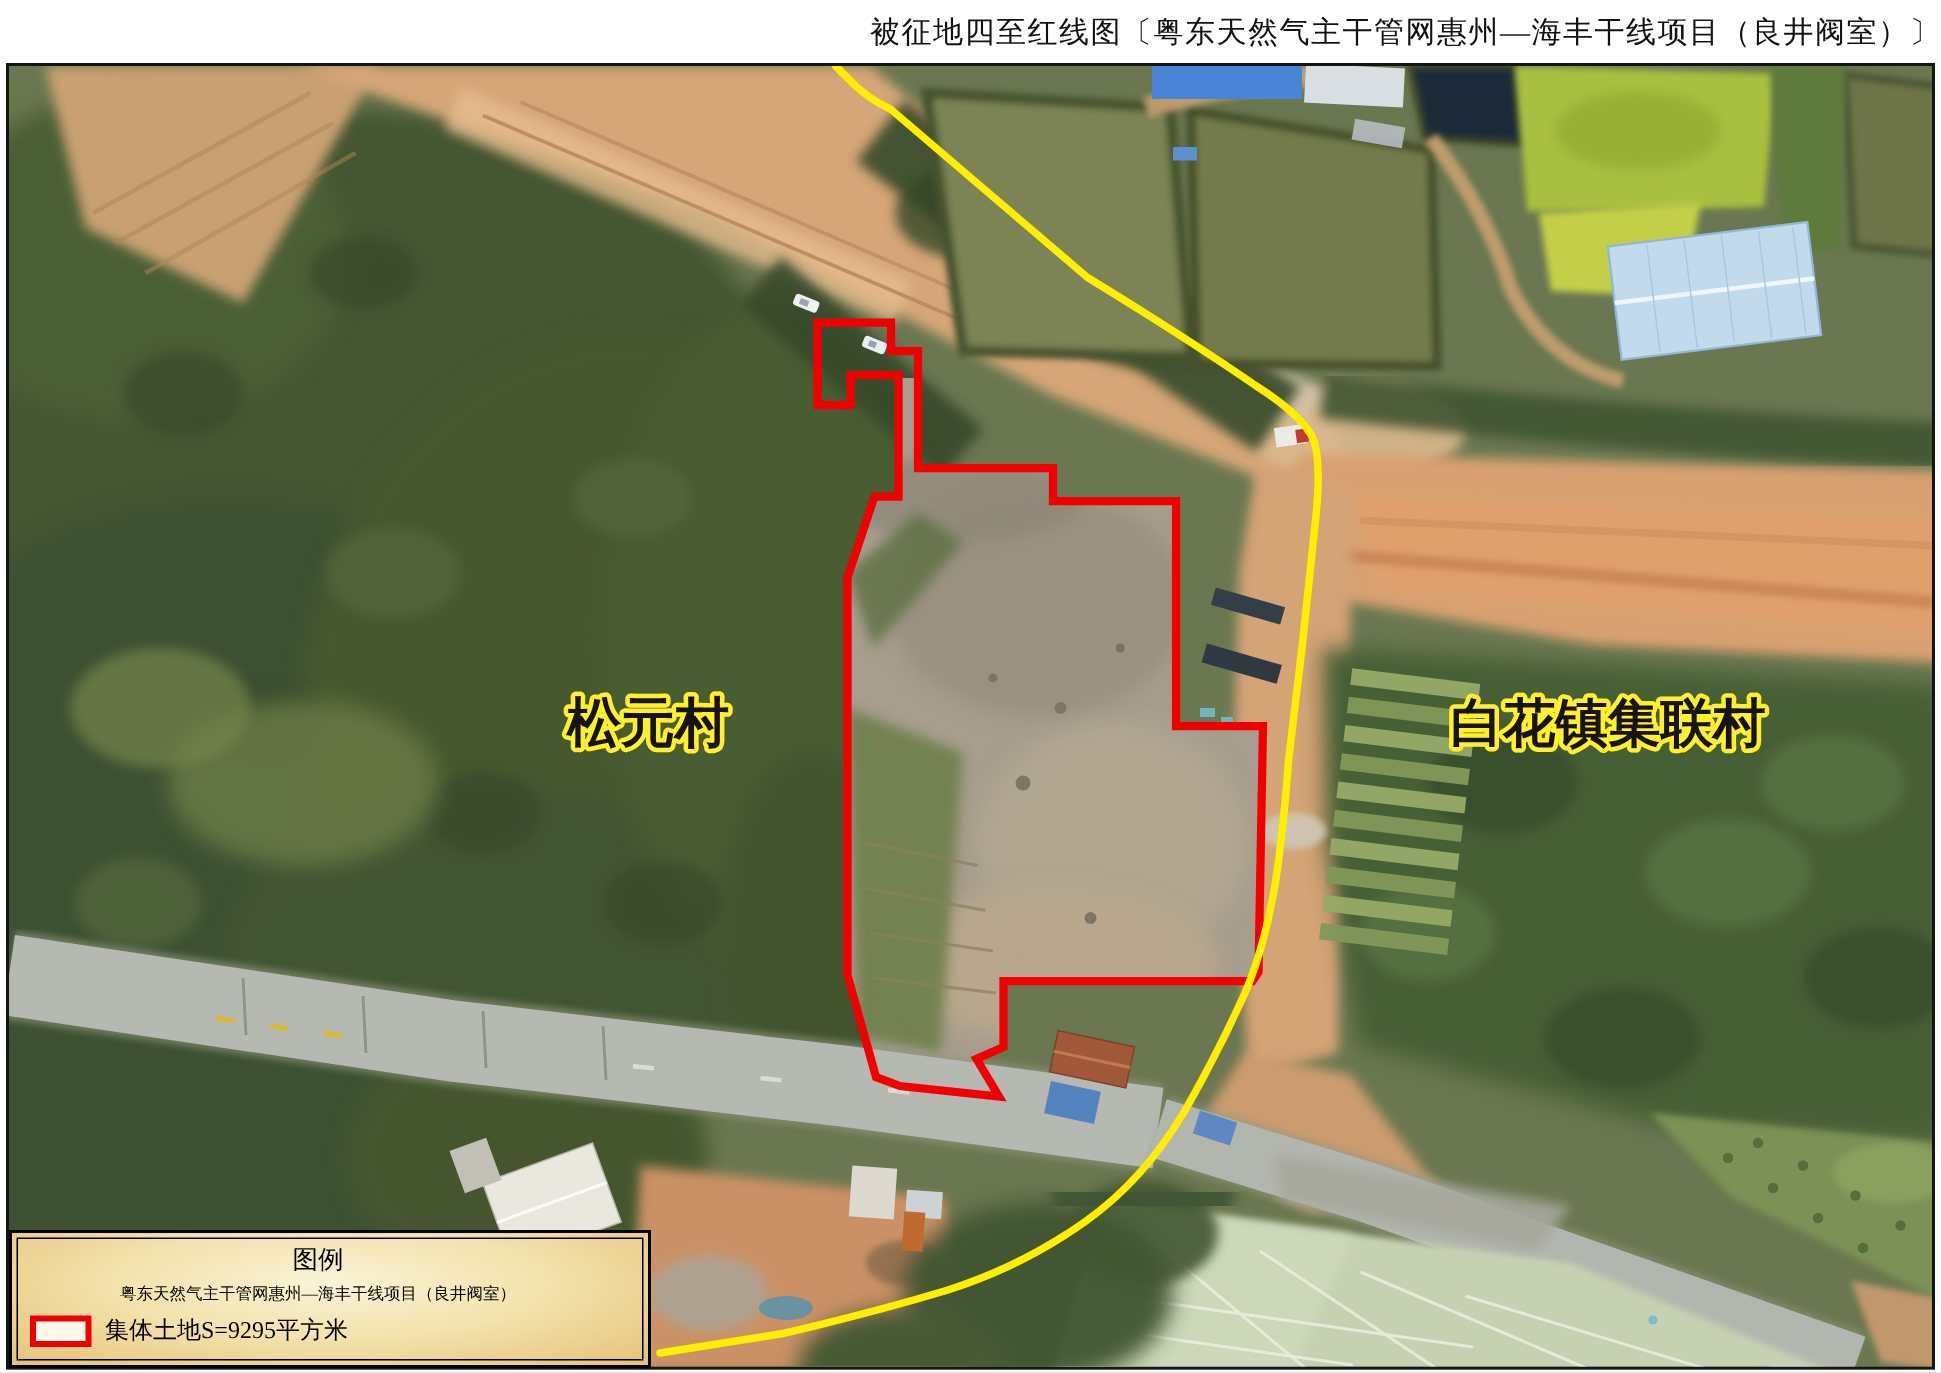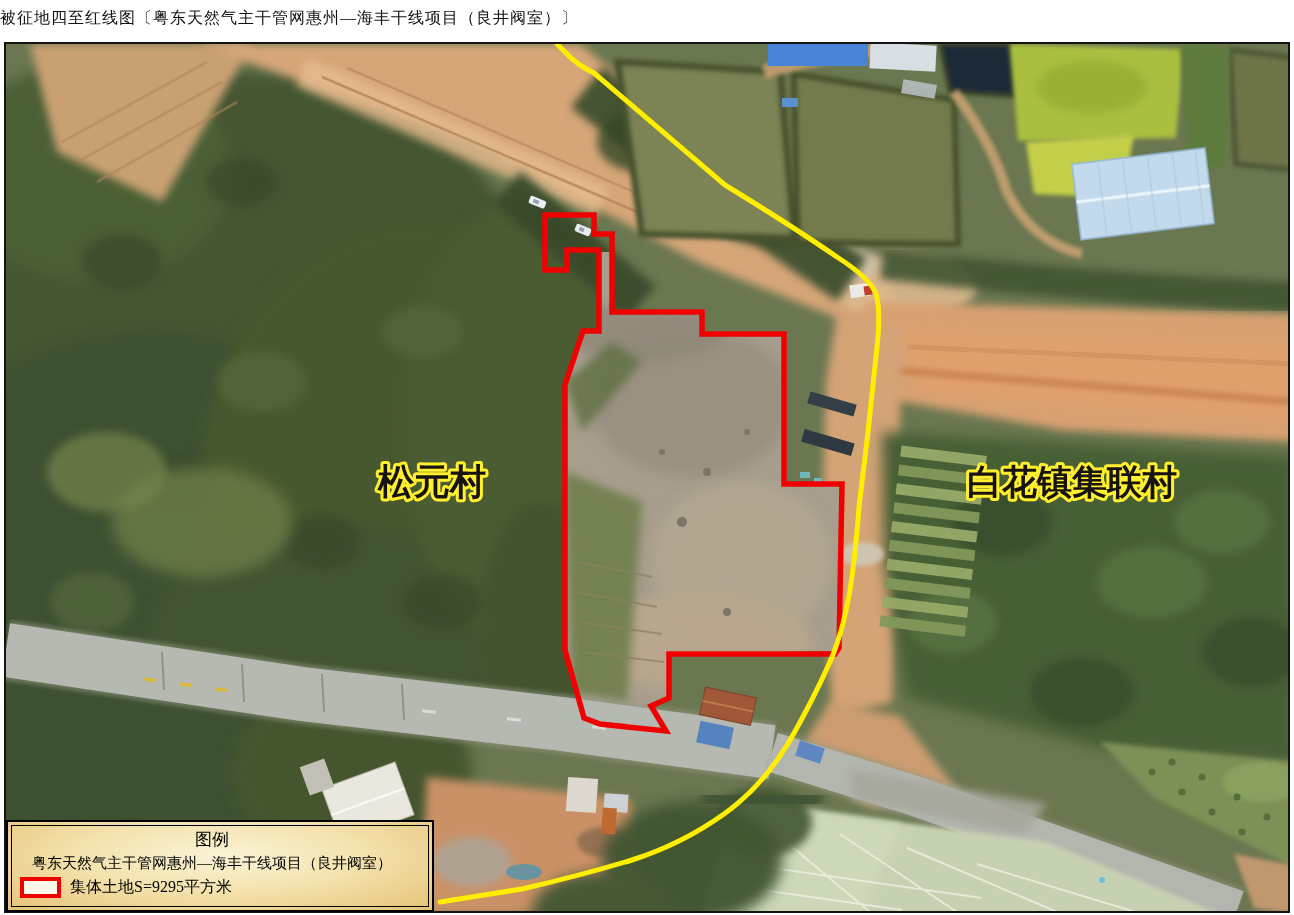--- a/index.html
+++ b/index.html
@@ -1,29 +1,29 @@
 <!DOCTYPE html>
 <html><head>
 <meta charset="utf-8">
 <style>
   html,body{margin:0;padding:0;background:#ffffff;}
   #stage{position:relative;width:1294px;height:915px;background:#ffffff;overflow:hidden;
          font-family:"Liberation Serif","DejaVu Serif",serif;}
-  .title{position:absolute;top:8px;left:0;width:100%;text-align:left;
-         font-size:16px;letter-spacing:1px;color:#111;white-space:nowrap;}
+  .title{position:absolute;top:8px;left:0;width:100%;text-align:right;
+         font-size:20px;letter-spacing:1px;color:#111;white-space:nowrap;}
   .map-frame{position:absolute;left:4px;top:42px;width:1286px;height:871px;
              border:2px solid #141414;box-sizing:border-box;overflow:hidden;background:#67724d;padding-left:40px;}
   .map-frame svg{position:absolute;left:0;top:0;display:block;}
   .legend{position:absolute;left:6px;top:820px;width:428px;height:92px;
           border:2px solid #000;box-sizing:border-box;
           background:radial-gradient(ellipse at 50% 38%,#faf3d6 0%,#f3e2ac 48%,#e6c278 100%);}
   .legend-inner{position:absolute;left:3px;top:3px;right:3px;bottom:3px;
                 border:1px solid #000;box-sizing:border-box;padding:3px 24px 0 8px;}
   .legend-title{text-align:center;font-size:17px;line-height:21px;color:#000;}
-  .legend-project{text-align:center;font-size:15px;line-height:26px;color:#000;white-space:nowrap;}
+  .legend-project{text-align:center;font-size:11px;line-height:26px;color:#000;white-space:nowrap;}
   .legend-row{display:flex;align-items:center;margin-top:1px;}
   .swatch{display:inline-block;width:33px;height:13px;background:#fdf8ea;
           border:4px solid #f00000;margin-right:9px;flex:0 0 auto;}
   .legend-area{font-size:16px;color:#000;white-space:nowrap;}
 </style>
 </head>
 <body>
 
 <div id="stage">
 

